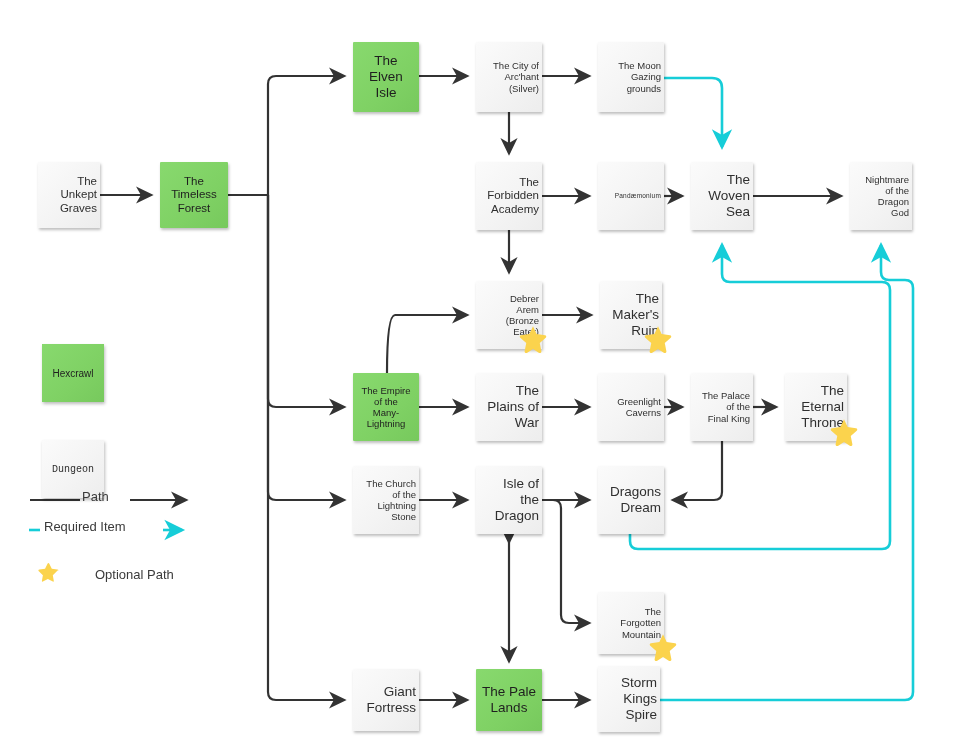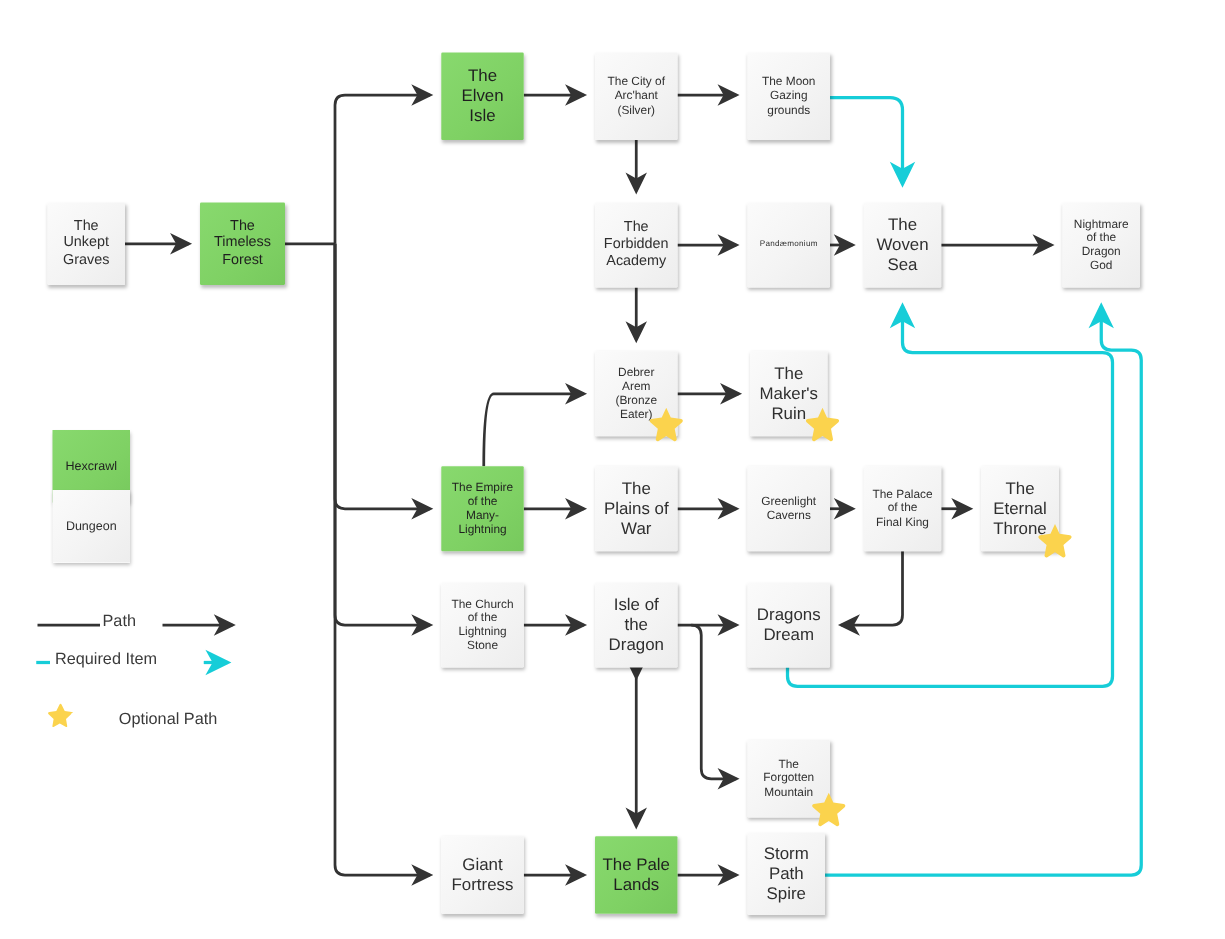--- a/index.html
+++ b/index.html
@@ -37,20 +37,21 @@
     line-height: 1.18;
     padding: 2px 3px;
     border-radius: 1px;
     box-shadow: 1px 2px 3px rgba(0,0,0,0.26);
     z-index: 3;
     white-space: pre-line;
   }
   .node.dungeon {
     background: linear-gradient(135deg, #fbfbfb 0%, #f4f4f4 55%, #ededed 100%);
     color: #2f2f2f;
+    text-align: right;
   }
   .node.hexcrawl {
     background: linear-gradient(135deg, #88d96e 0%, #7fd164 60%, #77c95d 100%);
     color: #1f1f1f;
   }
   .node .lbl { display: block; width: 100%; }
   .fs-lg { font-size: 13.5px; }
   .fs-md { font-size: 11.5px; }
   .fs-sm { font-size: 9.5px; }
   .fs-xs { font-size: 6.5px; letter-spacing: .2px; }
@@ -222,21 +223,21 @@
       <div class="node dungeon" style="left: 598px; top: 466px; width: 66px; height: 68px;"><span class="lbl fs-lg">Dragons
 Dream</span></div>
       <div class="node dungeon" style="left: 598px; top: 592px; width: 66px; height: 62px;"><span class="lbl fs-sm">The
 Forgotten
 Mountain</span></div>
       <div class="node dungeon" style="left: 353px; top: 669px; width: 66px; height: 62px;"><span class="lbl fs-lg">Giant
 Fortress</span></div>
       <div class="node hexcrawl" style="left: 476px; top: 669px; width: 66px; height: 62px;"><span class="lbl fs-lg">The Pale
 Lands</span></div>
       <div class="node dungeon" style="left: 598px; top: 666px; width: 62px; height: 66px;"><span class="lbl fs-lg">Storm
-Path
+Kings
 Spire</span></div>
     </div>
 
   <div id="star-layer">
       <div class="star" style="left: 518px; top: 324px;"><svg viewBox="0 0 24 24" width="30" height="30">
           <path fill="#fbd34d" d="M12 1.8 L14.9 8.0 L21.6 8.9 C22.6 9.05 23 10.3 22.2 11.0 L17.4 15.2 L18.7 21.8 C18.9 22.8 17.8 23.6 16.9 23.1 L12 19.9 L7.1 23.1 C6.2 23.6 5.1 22.8 5.3 21.8 L6.6 15.2 L1.8 11.0 C1.0 10.3 1.4 9.05 2.4 8.9 L9.1 8.0 Z"></path>
         </svg></div>
       <div class="star" style="left: 643px; top: 324px;"><svg viewBox="0 0 24 24" width="30" height="30">
           <path fill="#fbd34d" d="M12 1.8 L14.9 8.0 L21.6 8.9 C22.6 9.05 23 10.3 22.2 11.0 L17.4 15.2 L18.7 21.8 C18.9 22.8 17.8 23.6 16.9 23.1 L12 19.9 L7.1 23.1 C6.2 23.6 5.1 22.8 5.3 21.8 L6.6 15.2 L1.8 11.0 C1.0 10.3 1.4 9.05 2.4 8.9 L9.1 8.0 Z"></path>
         </svg></div>
@@ -245,22 +246,22 @@
         </svg></div>
       <div class="star" style="left: 648px; top: 632px;"><svg viewBox="0 0 24 24" width="30" height="30">
           <path fill="#fbd34d" d="M12 1.8 L14.9 8.0 L21.6 8.9 C22.6 9.05 23 10.3 22.2 11.0 L17.4 15.2 L18.7 21.8 C18.9 22.8 17.8 23.6 16.9 23.1 L12 19.9 L7.1 23.1 C6.2 23.6 5.1 22.8 5.3 21.8 L6.6 15.2 L1.8 11.0 C1.0 10.3 1.4 9.05 2.4 8.9 L9.1 8.0 Z"></path>
         </svg></div>
     </div>
 
   <div class="legend-sw hexcrawl" style="left:42px; top:332px; width:62px; height:58px;
               background:linear-gradient(135deg,#88d96e 0%,#7fd164 60%,#77c95d 100%); color:#1f1f1f;">
     <span>Hexcrawl</span>
   </div>
-  <div class="legend-sw dungeon" style="left:42px; top:380px; width:62px; height:58px;
-              background:linear-gradient(135deg,#fbfbfb 0%,#f4f4f4 55%,#ededed 100%); color:#2f2f2f;">
+  <div class="legend-sw dungeon" style="left:42px; top:428px; width:62px; height:58px;
+              background:linear-gradient(135deg,#fbfbfb 0%,#f4f4f4 55%,#ededed 100%); color:#2f2f2f;font-family:Liberation Mono, monospace;">
     <span>Dungeon</span>
   </div>
 
   <div class="legend-text" style="left:82px; top:489px;">Path</div>
   <div class="legend-text" style="left:44px; top:519px;">Required Item</div>
   <div class="legend-text" style="left:75px; top:567px;margin-left:20px;">Optional Path</div>
 
 </div>
 
 </body></html>

